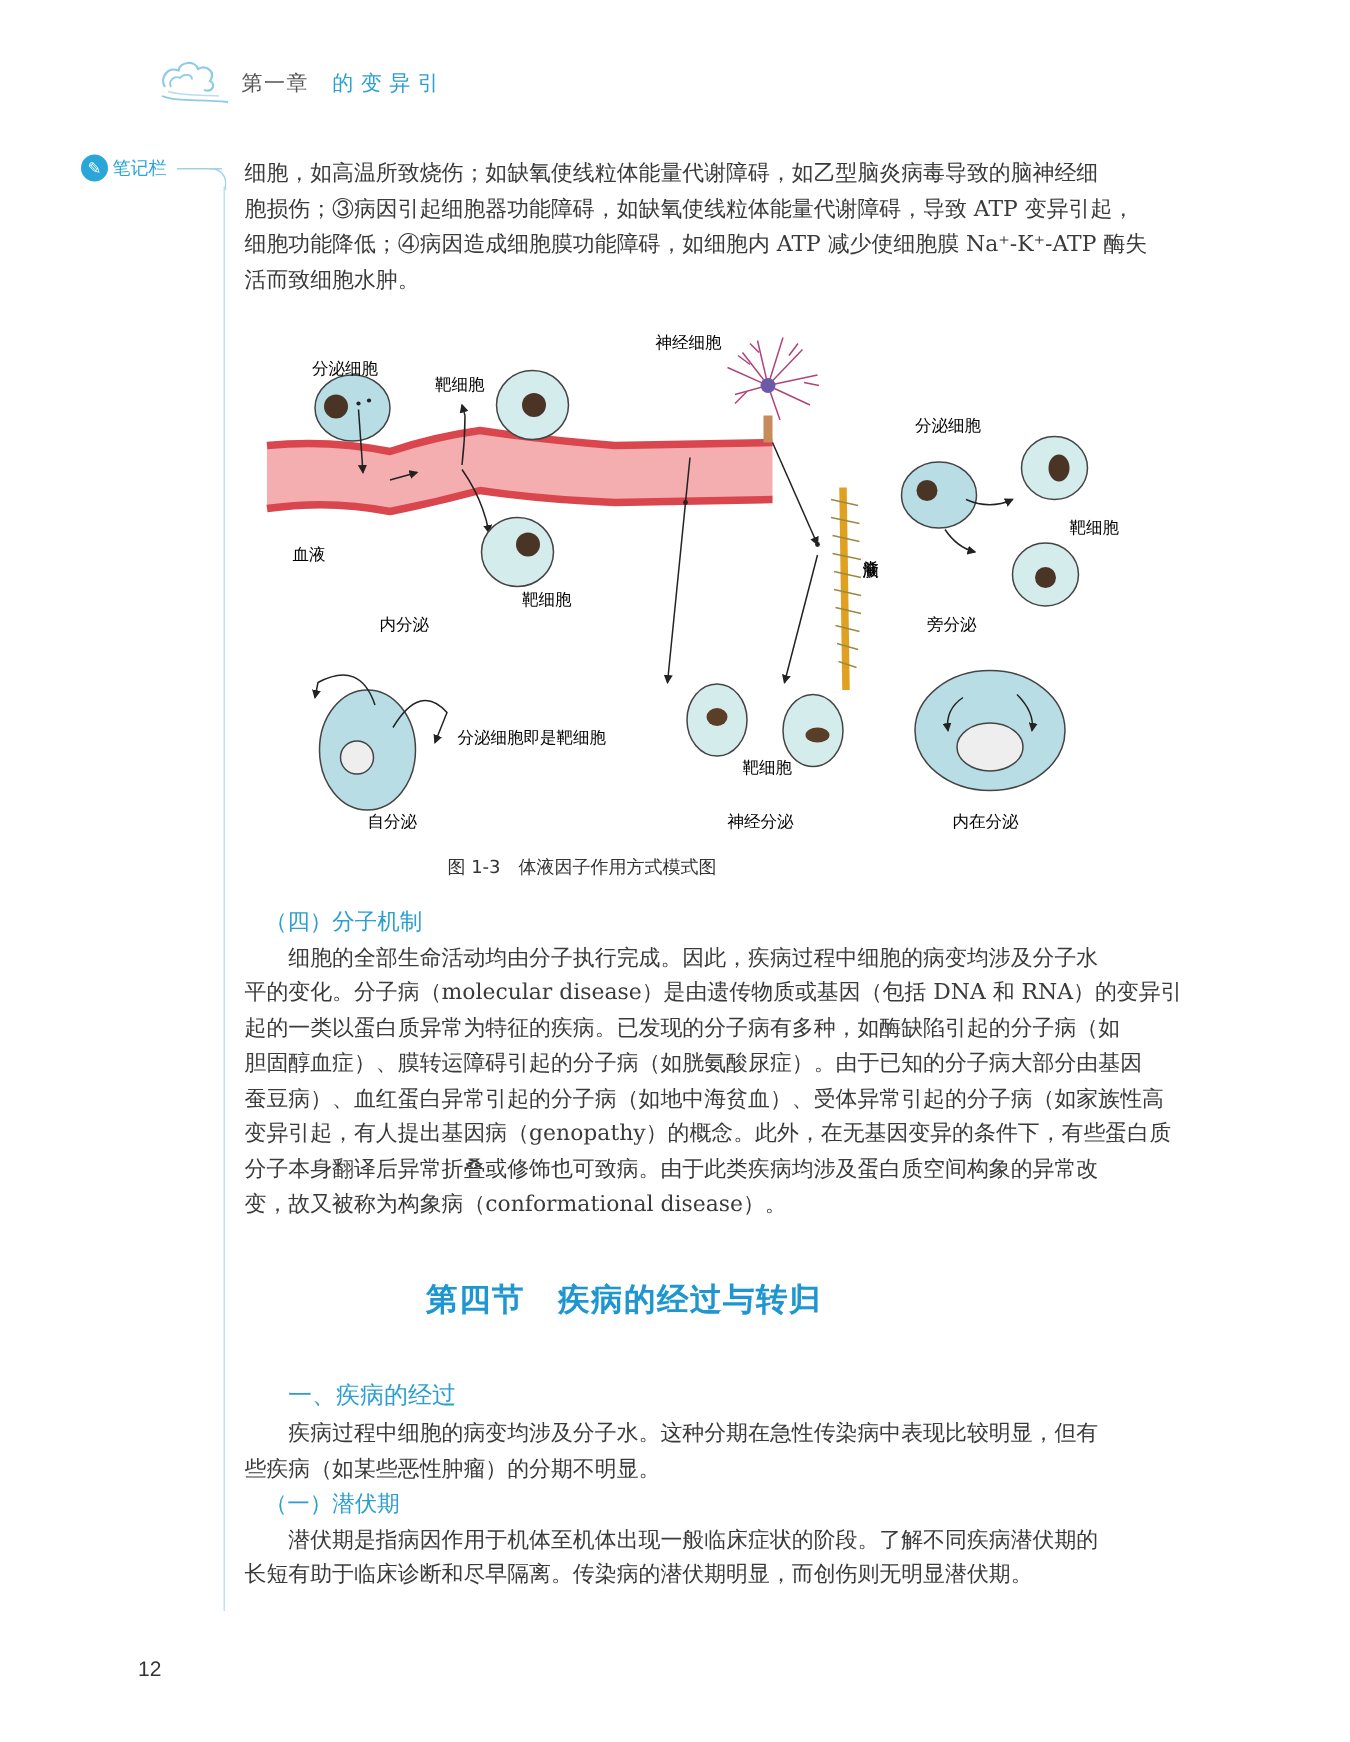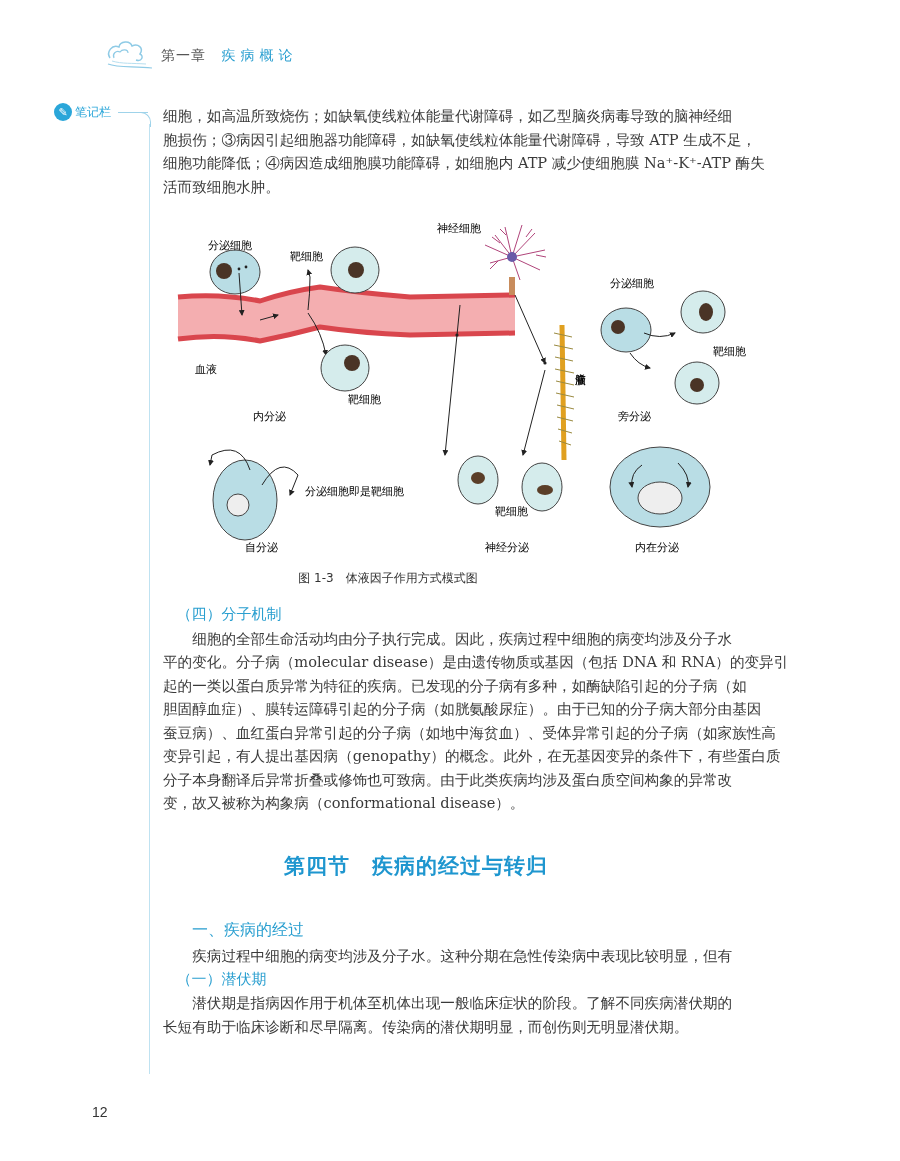--- a/index.html
+++ b/index.html
@@ -37,34 +37,34 @@
 <body>
 
 <svg class="abs cloud" viewBox="0 0 50 34">
   <path d="M6 20 C2 14,8 6,15 9 C16 3,26 2,28 8 C34 5,40 10,36 16 C40 18,38 24,32 22" fill="none" stroke="#8fcbe6" stroke-width="1.5"></path>
   <path d="M10 20 C8 16,12 12,16 14 C18 11,24 11,24 15" fill="none" stroke="#8fcbe6" stroke-width="1.2"></path>
   <path d="M4 26 C14 30,28 28,48 30" fill="none" stroke="#8fcbe6" stroke-width="1.2"></path>
   <path d="M8 23 C18 26,28 25,42 26" fill="none" stroke="#b7dff0" stroke-width="1"></path>
 </svg>
 <div class="abs header-title">
   <span class="chap">第一章</span>
-  <span class="name">疾病概论</span>
+  <span class="name">的变异引</span>
 </div>
 
 <div class="abs notes">
   <span class="ic">✎</span>
   <span class="lbl">笔记栏</span>
 </div>
 <div class="abs notes-line"></div>
 <div class="abs notes-curve"></div>
 <div class="abs margin-rule"></div>
 
 <div class="abs para" style="top:104px;">
   <p>细胞，如高温所致烧伤；如缺氧使线粒体能量代谢障碍，如乙型脑炎病毒导致的脑神经细</p>
-  <p>胞损伤；③病因引起细胞器功能障碍，如缺氧使线粒体能量代谢障碍，导致 ATP 生成不足，</p>
+  <p>胞损伤；③病因引起细胞器功能障碍，如缺氧使线粒体能量代谢障碍，导致 ATP 变异引起，</p>
   <p>细胞功能降低；④病因造成细胞膜功能障碍，如细胞内 ATP 减少使细胞膜 Na⁺-K⁺-ATP 酶失</p>
   <p>活而致细胞水肿。</p>
 </div>
 
 <div class="abs figure">
   <svg width="590" height="345" viewBox="0 0 590 345">
     <defs>
       <marker id="ar" markerWidth="6" markerHeight="6" refX="5" refY="3" orient="auto">
         <path d="M0,0 L6,3 L0,6 z" fill="#222"></path>
       </marker>
@@ -157,18 +157,19 @@
   <p>变异引起，有人提出基因病（genopathy）的概念。此外，在无基因变异的条件下，有些蛋白质</p>
   <p>分子本身翻译后异常折叠或修饰也可致病。由于此类疾病均涉及蛋白质空间构象的异常改</p>
   <p>变，故又被称为构象病（conformational disease）。</p>
 </div>
 
 <div class="abs section-title">第四节　疾病的经过与转归</div>
 <div class="abs h1">一、疾病的经过</div>
 
 <div class="abs para" style="top:944px;">
   <p class="indent">疾病过程中细胞的病变均涉及分子水。这种分期在急性传染病中表现比较明显，但有</p>
+  <p>些疾病（如某些恶性肿瘤）的分期不明显。</p>
   <p class="sub-heading" style="text-indent:0.9em;">（一）潜伏期</p>
   <p class="indent">潜伏期是指病因作用于机体至机体出现一般临床症状的阶段。了解不同疾病潜伏期的</p>
   <p>长短有助于临床诊断和尽早隔离。传染病的潜伏期明显，而创伤则无明显潜伏期。</p>
 </div>
 
 <div class="abs page-num">12</div>
 
 </body></html>

